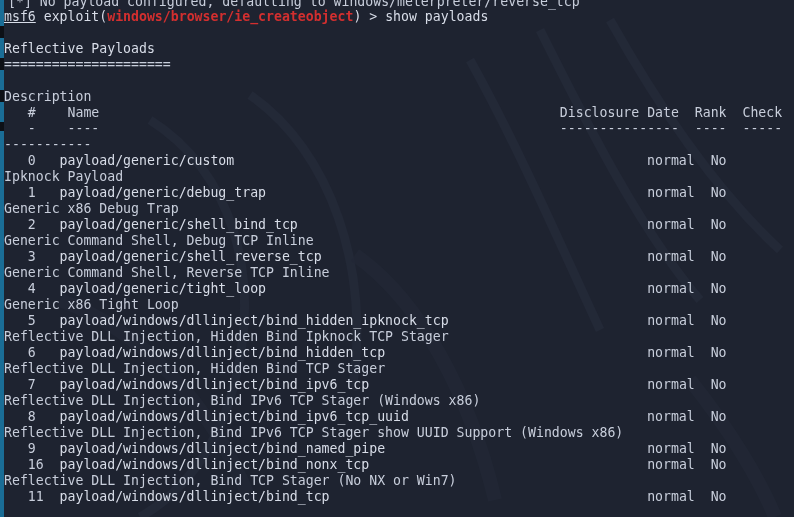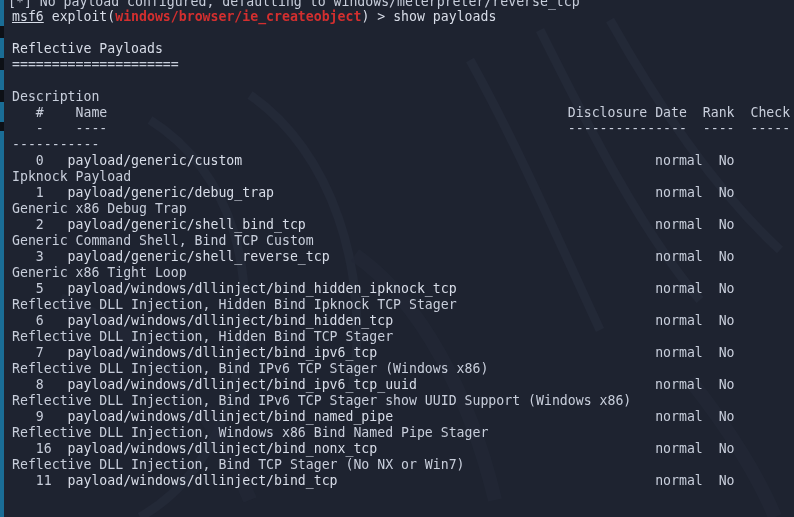--- a/index.html
+++ b/index.html
@@ -47,21 +47,21 @@
     top: 0;
     width: 794px;
     height: 517px;
     z-index: 3;
     padding: 0;
   }
   .line {
     display: block;
     height: 16px;
     white-space: pre;
-    padding-left: 12px;
+    padding-left: 4px;
     letter-spacing: 0px;
   }
   .white { color: #d8dde8; }
   .dim   { color: #c8cedb; }
   .red   { color: #d32f2f; font-weight: bold; }
   .under { text-decoration: underline; }
   .rule  { color: #c8cedb; }
   .topline {
     position: absolute;
     top: -6px;
@@ -128,33 +128,34 @@
 
       <div class="line"><span class="rule">   </span><span class="rule">-</span><span class="rule">    </span><span class="rule">----</span><span class="rule">                                                          </span><span class="rule">---------------</span><span class="rule">  </span><span class="rule">----</span><span class="rule">  </span><span class="rule">-----</span></div>
       <div class="line"><span class="rule">-----------</span></div>
 
       <div id="rows">
           <div class="line"><span class="dim">   0   </span><span class="white">payload/generic/custom</span><span class="dim">                                                    </span><span class="dim">normal</span><span class="dim">  No</span></div>
           <div class="line"><span class="dim">Ipknock Payload</span></div>
           <div class="line"><span class="dim">   1   </span><span class="white">payload/generic/debug_trap</span><span class="dim">                                                </span><span class="dim">normal</span><span class="dim">  No</span></div>
           <div class="line"><span class="dim">Generic x86 Debug Trap</span></div>
           <div class="line"><span class="dim">   2   </span><span class="white">payload/generic/shell_bind_tcp</span><span class="dim">                                            </span><span class="dim">normal</span><span class="dim">  No</span></div>
-          <div class="line"><span class="dim">Generic Command Shell, Bind TCP Custom</span></div>
+          <div class="line"><span class="dim">Generic Command Shell, Debug TCP Inline</span></div>
           <div class="line"><span class="dim">   3   </span><span class="white">payload/generic/shell_reverse_tcp</span><span class="dim">                                         </span><span class="dim">normal</span><span class="dim">  No</span></div>
+          <div class="line"><span class="dim">Generic Command Shell, Reverse TCP Inline</span></div>
+          <div class="line"><span class="dim">   4   </span><span class="white">payload/generic/tight_loop</span><span class="dim">                                                </span><span class="dim">normal</span><span class="dim">  No</span></div>
           <div class="line"><span class="dim">Generic x86 Tight Loop</span></div>
           <div class="line"><span class="dim">   5   </span><span class="white">payload/windows/dllinject/bind_hidden_ipknock_tcp</span><span class="dim">                         </span><span class="dim">normal</span><span class="dim">  No</span></div>
           <div class="line"><span class="dim">Reflective DLL Injection, Hidden Bind Ipknock TCP Stager</span></div>
           <div class="line"><span class="dim">   6   </span><span class="white">payload/windows/dllinject/bind_hidden_tcp</span><span class="dim">                                 </span><span class="dim">normal</span><span class="dim">  No</span></div>
           <div class="line"><span class="dim">Reflective DLL Injection, Hidden Bind TCP Stager</span></div>
           <div class="line"><span class="dim">   7   </span><span class="white">payload/windows/dllinject/bind_ipv6_tcp</span><span class="dim">                                   </span><span class="dim">normal</span><span class="dim">  No</span></div>
           <div class="line"><span class="dim">Reflective DLL Injection, Bind IPv6 TCP Stager (Windows x86)</span></div>
           <div class="line"><span class="dim">   8   </span><span class="white">payload/windows/dllinject/bind_ipv6_tcp_uuid</span><span class="dim">                              </span><span class="dim">normal</span><span class="dim">  No</span></div>
           <div class="line"><span class="dim">Reflective DLL Injection, Bind IPv6 TCP Stager show UUID Support (Windows x86)</span></div>
           <div class="line"><span class="dim">   9   </span><span class="white">payload/windows/dllinject/bind_named_pipe</span><span class="dim">                                 </span><span class="dim">normal</span><span class="dim">  No</span></div>
-          <div class="line"><span class="dim">Reflective DLL Injection, Windows x86 Bind Named Pipe Stager</span></div>
           <div class="line"><span class="dim">   16  </span><span class="white">payload/windows/dllinject/bind_nonx_tcp</span><span class="dim">                                   </span><span class="dim">normal</span><span class="dim">  No</span></div>
           <div class="line"><span class="dim">Reflective DLL Injection, Bind TCP Stager (No NX or Win7)</span></div>
           <div class="line"><span class="dim">   11  </span><span class="white">payload/windows/dllinject/bind_tcp</span><span class="dim">                                        </span><span class="dim">normal</span><span class="dim">  No</span></div>
         </div>
 
     </div>
   </div>
 </div>
 
 </body></html>

